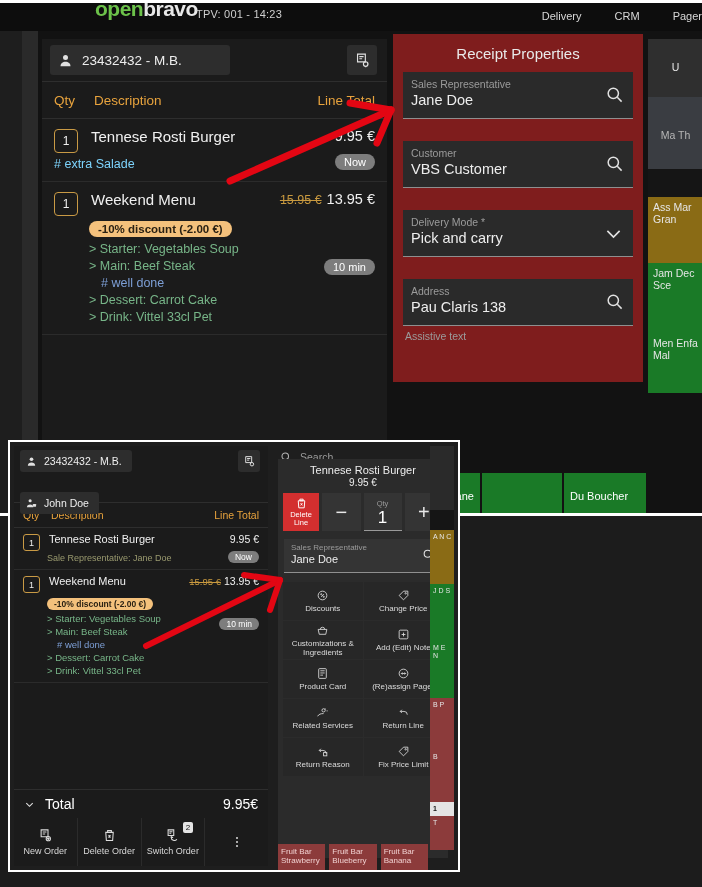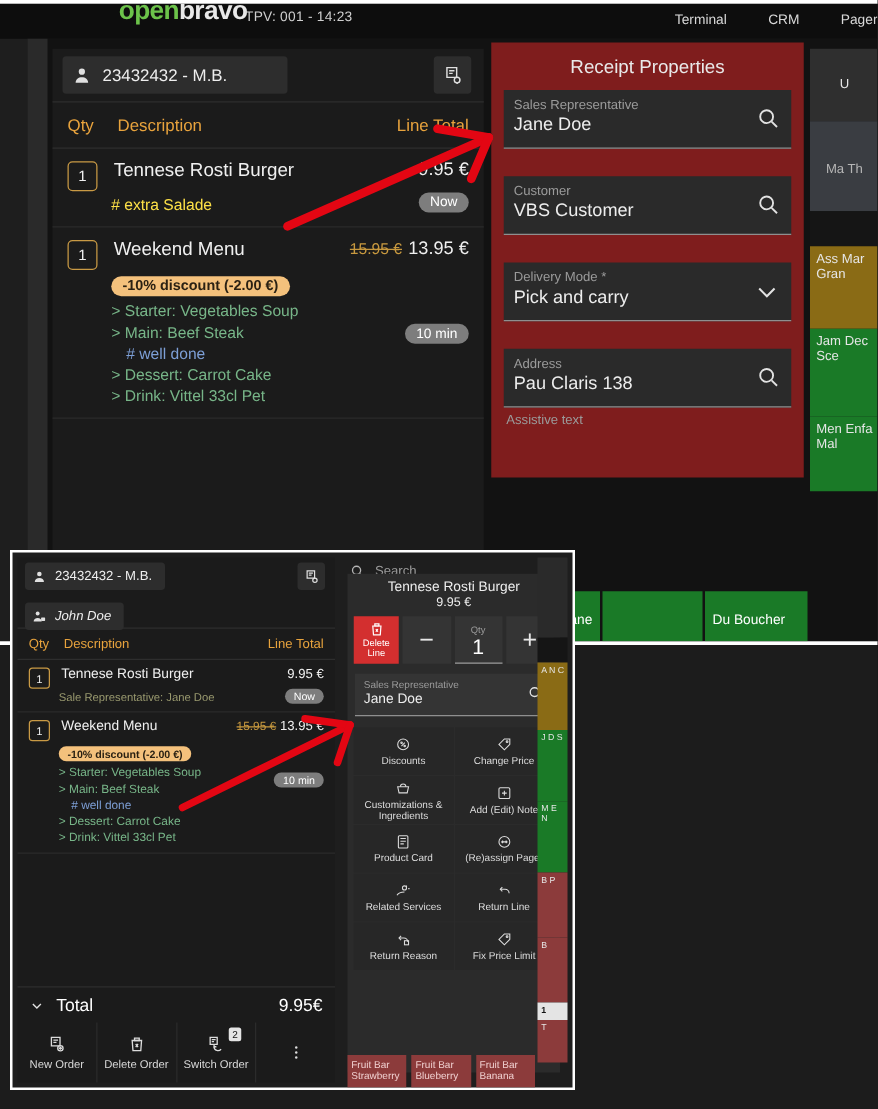--- a/index.html
+++ b/index.html
@@ -38,21 +38,21 @@
   .tbl-head .c-desc{flex:1;}
   .tbl-head .c-tot{text-align:right;}
 
   .line{padding:9px 12px 10px 12px;border-bottom:1px solid #2b2b2b;position:relative;}
   .l-main{display:flex;align-items:flex-start;}
   .qtybox{width:22px;height:22px;border:1px solid #c99a45;border-radius:4px;color:#efefef;
           font-size:12px;display:flex;align-items:center;justify-content:center;flex:none;margin-top:1px;}
   .l-name{flex:1;margin-left:13px;font-size:15px;color:#f0f0f0;}
   .l-price{font-size:14.5px;color:#f0f0f0;white-space:nowrap;}
   .l-strike{color:#c8993f;text-decoration:line-through;font-size:12.5px;margin-right:5px;}
-  .l-sub{margin-left:35px;margin-top:4px;font-size:12.5px;color:#fde047;}
+  .l-sub{margin-top:4px;font-size:12.5px;color:#7dd3fc;}
   .badge{position:absolute;right:12px;background:#7d7d7d;color:#fff;border-radius:10px;
          padding:2px 9px;font-size:11px;}
   .disc{display:inline-block;margin:5px 0 2px 35px;background:#f4c17c;color:#2a2113;
         border-radius:10px;padding:2px 9px;font-size:11.5px;font-weight:bold;}
   .opt{margin-left:35px;margin-top:3px;font-size:12.5px;color:#77b588;}
   .opt.note{color:#7d9fd6;margin-left:47px;}
 
   
   .rp{position:absolute;left:393px;top:31px;width:250px;height:348px;background:#7f1d1d;}
   .rp-title{text-align:center;color:#e9e9e9;font-size:15px;padding:11px 0 10px;}
@@ -140,21 +140,21 @@
 <body>
 
 <div class="shot top">
 
   <div class="appbar">
     <div class="logo">
       <span class="g">open</span><span class="w">bravo</span>
     </div>
     <div class="tpv">TPV: 001 - 14:23</div>
     <div class="navs">
-      <span>Terminal</span>
+      <span>Delivery</span>
       <span>CRM</span>
       <span>Pager</span>
     </div>
   </div>
 
   <div class="frame"></div>
   <div class="railcol"></div>
 
   <div class="receipt">
     <div class="cust-row">
@@ -301,21 +301,21 @@
       <div class="b-rbtn">
         <svg width="13" height="13" viewBox="0 0 24 24" fill="none" stroke="#e0e0e0" stroke-width="1.8">
           <path d="M5 3h11v11H5z"></path>
             <path d="M7.5 6.5h6M7.5 9.5h4"></path>
             <circle cx="16.5" cy="17" r="3.2"></circle>
         </svg>
       </div>
     </div>
 
     <div class="b-cust" style="height:26px;">
-      <div class="b-chip" style="top:6px;font-style:italic;">
+      <div class="b-chip" style="top:16px;">
         <span>
           <svg width="11" height="11" viewBox="0 0 24 24" fill="#e0e0e0">
               <circle cx="9" cy="6" r="3.4"></circle>
               <path d="M2 20c0-3.8 3-6 7-6s7 2.2 7 6z"></path>
               <rect x="15" y="13" width="7" height="6" rx="1"></rect>
             </svg>
         </span>
         <span class="nm">John Doe</span>
       </div>
     </div>

